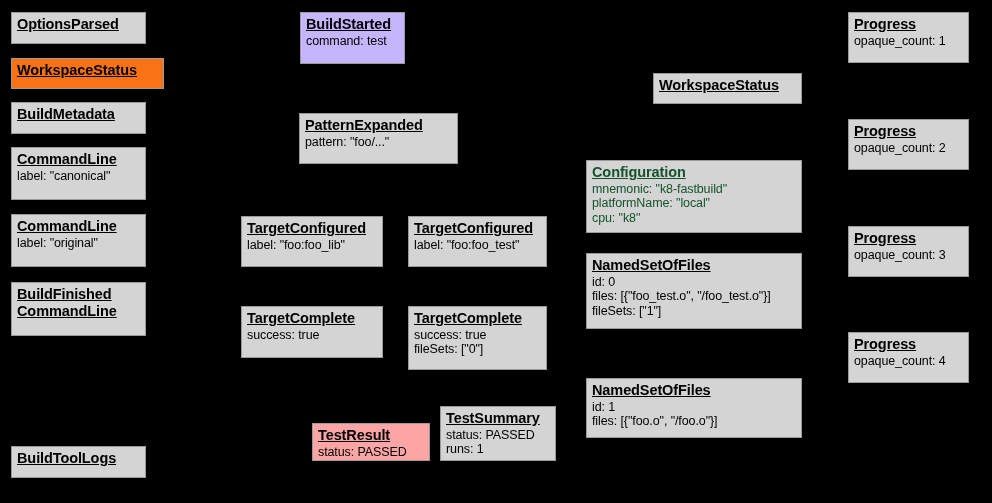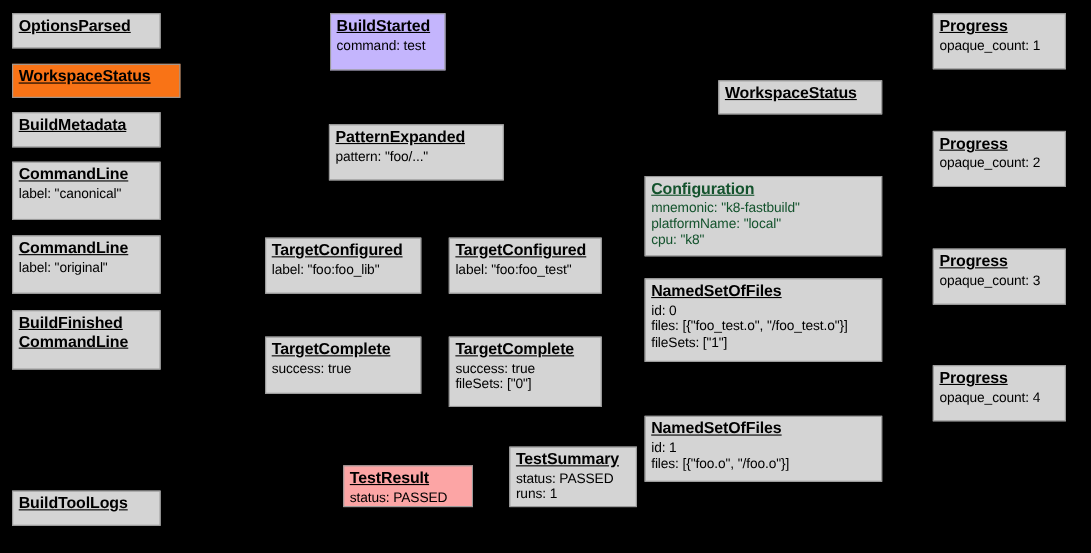--- a/index.html
+++ b/index.html
@@ -148,21 +148,21 @@
       </div>
     </div>
     <div class="node" style="left: 312px; top: 423px; width: 118px; height: 38px; background: #fca5a5; border-color: rgb(154, 154, 154); color: rgb(0, 0, 0);">
       <div class="title-block">
         <span class="title-line">TestResult</span>
       </div>
       <div class="fields">
         <span class="field">status: PASSED</span>
       </div>
     </div>
-    <div class="node" style="left: 440px; top: 406px; width: 116px; height: 55px; background: rgb(212, 212, 212); border-color: rgb(154, 154, 154); color: rgb(0, 0, 0); margin-left: 23px;">
+    <div class="node" style="left: 440px; top: 406px; width: 116px; height: 55px; background: rgb(212, 212, 212); border-color: rgb(154, 154, 154); color: rgb(0, 0, 0);">
       <div class="title-block">
         <span class="title-line">TestSummary</span>
       </div>
       <div class="fields">
         <span class="field">status: PASSED</span>
         <span class="field">runs: 1</span>
       </div>
     </div>
     <div class="node title-only" style="left: 653px; top: 73px; width: 149px; height: 31px; background: rgb(212, 212, 212); border-color: rgb(154, 154, 154); color: rgb(0, 0, 0);">
       <div class="title-block">

